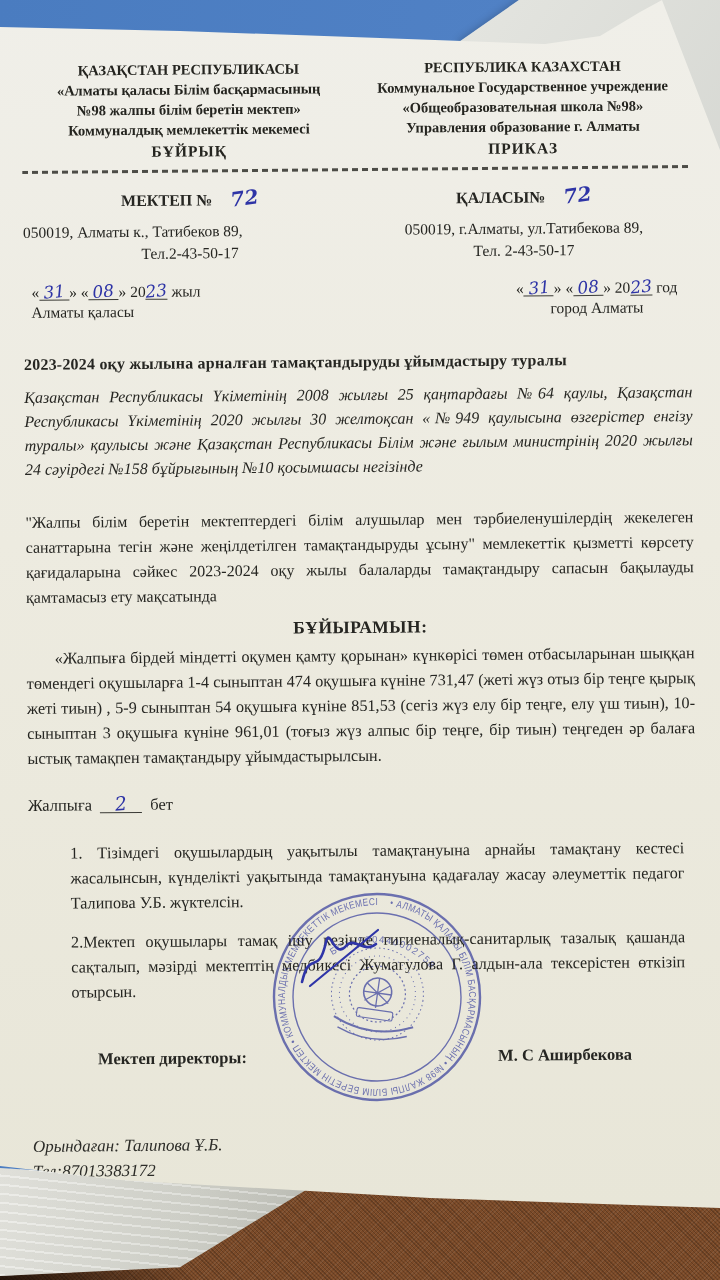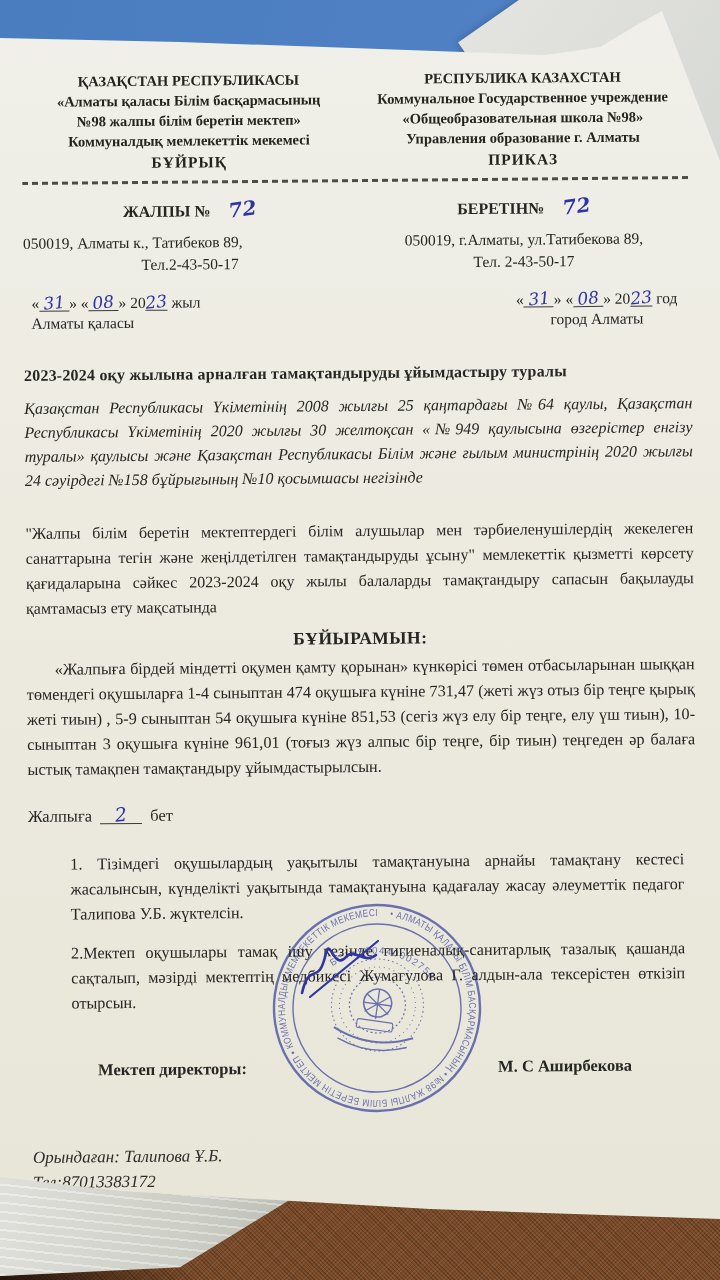--- a/index.html
+++ b/index.html
@@ -34,21 +34,21 @@
   .fabric .shade{position:absolute;left:0;bottom:0;width:200px;height:40px;background:radial-gradient(ellipse at 0 100%,rgba(20,10,5,.85),transparent 70%);}
   .stack{
     position:absolute;left:0;top:1168px;width:310px;height:108px;z-index:2;
     background:linear-gradient(100deg,#e4e4de 0%,#cfd0c8 60%,#b9bab2 100%);
     background-blend-mode:normal;
     clip-path:polygon(0 0,100% 18%,58% 92%,0 100%);
   }
   .stack .shine{position:absolute;inset:0;background:repeating-linear-gradient(6deg,rgba(255,255,255,.55) 0 2px,rgba(180,180,175,.15) 2px 9px);opacity:.6;}
   
   .paper{
-    position:absolute;left:0;top:11px;width:720px;height:1208px;z-index:3;
+    position:absolute;left:0;top:0;width:720px;height:1208px;z-index:3;
     background:linear-gradient(180deg,#f0efe9 0%,#edebe0 45%,#e8e6d8 100%);
     clip-path:polygon(0 27px,180px 31px,380px 38px,545px 44px,600px 36px,640px 12px,662px 0px,
                       720px 150px,720px 1208px,430px 1198px,120px 1180px,0 1166px);
   }
   .content{position:absolute;left:0;top:0;width:720px;padding:58px 26px 0 26px;box-sizing:border-box;color:#262622;transform:rotate(-.5deg);}
   .hdr-row{display:flex;}
   .hdr-col{width:50%;text-align:center;font-weight:bold;font-size:14.5px;line-height:20px;color:#24241f;}
   .hdr-col .big{font-size:15.5px;letter-spacing:1px;margin-top:2px;}
   .dashes{margin-top:8px;height:3px;
     background:repeating-linear-gradient(90deg,#4c4c46 0 6px,transparent 6px 10px);}
@@ -124,25 +124,25 @@
         <div>«Общеобразовательная школа №98»</div>
         <div>Управления образование г. Алматы</div>
         <div class="big">ПРИКАЗ</div>
       </div>
     </div>
 
     <div class="dashes"></div>
 
     <div class="row2">
       <div class="cell ordline">
-        <span>ЖАЛПЫ №</span>
+        <span>МЕКТЕП №</span>
         <span class="hand num">72</span>
       </div>
       <div class="cell ordline">
-        <span>БЕРЕТІН№</span>
+        <span>ҚАЛАСЫ№</span>
         <span class="hand num">72</span>
       </div>
     </div>
 
     <div class="row2 addr">
       <div class="cell">
         <div>050019, Алматы к., Татибеков 89,</div>
         <div class="c">Тел.2-43-50-17</div>
       </div>
       <div class="cell">

